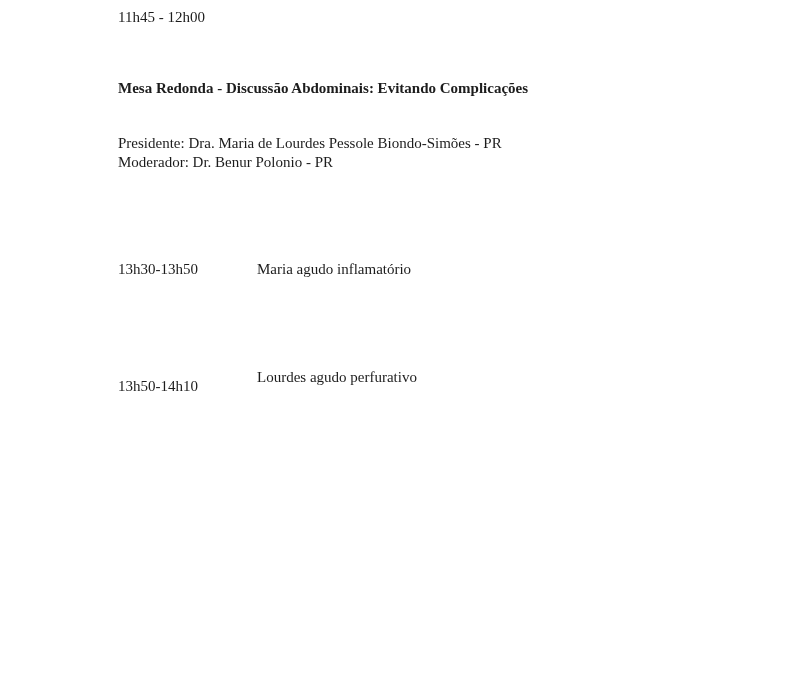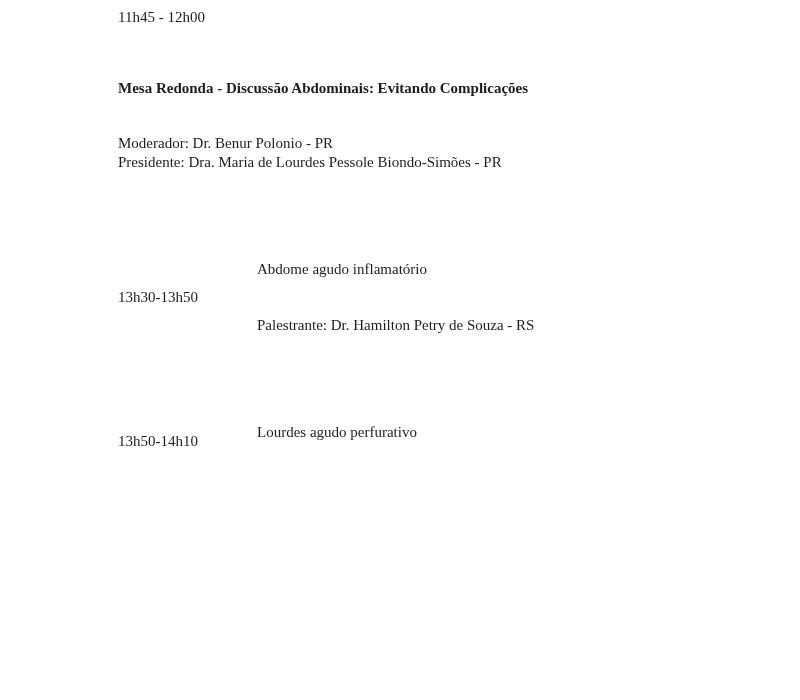--- a/index.html
+++ b/index.html
@@ -48,29 +48,28 @@
 <div class="page">
   <div>
   <div class="row">
     <div class="time-col">11h45 - 12h00</div>
   </div>
 
 
   <div class="row bold">
     <div class="content-col">
       <div class="session-title">Mesa Redonda - Discussão Abdominais: Evitando Complicações</div>
-      <div><div class="detail-line">Moderador: Dr. Benur Polonio - PR</div><div class="detail-line">Presidente: Dra. Maria de Lourdes Pessole Biondo-Simões - PR</div></div>
+      <div><div class="detail-line">Presidente: Dra. Maria de Lourdes Pessole Biondo-Simões - PR</div><div class="detail-line">Moderador: Dr. Benur Polonio - PR</div></div>
     </div>
   </div>
 
   <div class="row">
     <div class="time-col">13h30-13h50</div>
     <div class="content-col">
-      <div class="session-title">Abdome agudo inflamatório</div>
-      <div><div class="detail-line">Palestrante: Dr. Hamilton Petry de Souza - RS</div></div>
+      <div class="session-title">Maria agudo inflamatório</div>
     </div>
   </div>
 
   <div class="row">
     <div class="time-col">13h50-14h10</div>
     <div class="content-col">
       <div class="session-title">Lourdes agudo perfurativo</div>
       
     </div>
   </div>

